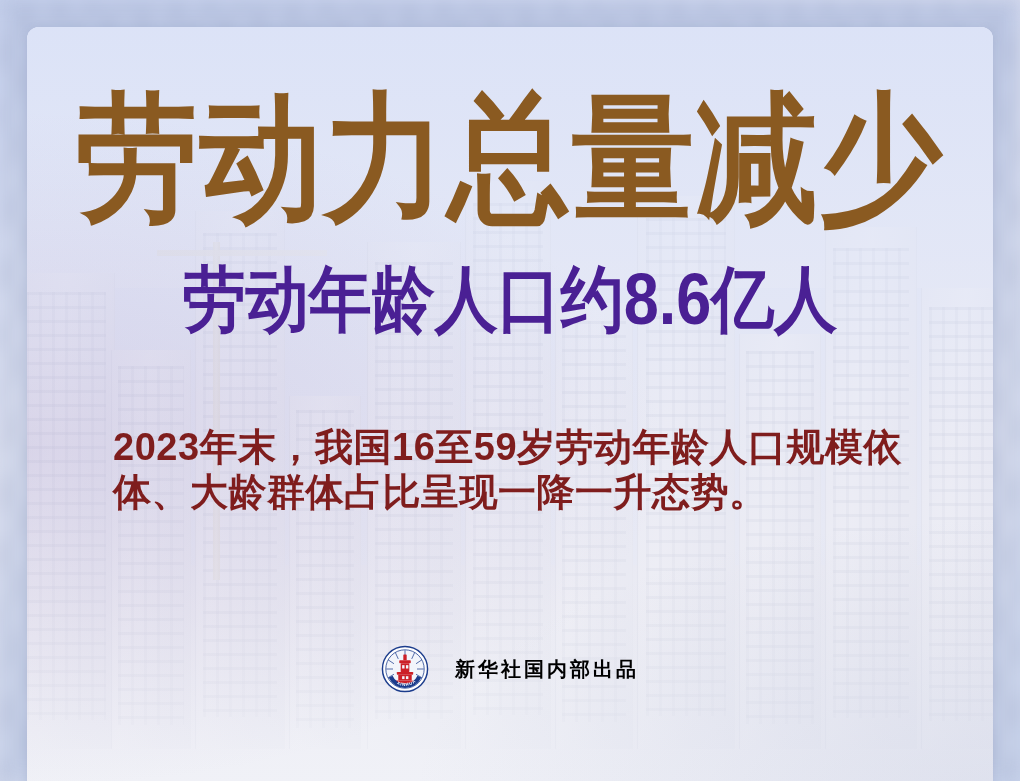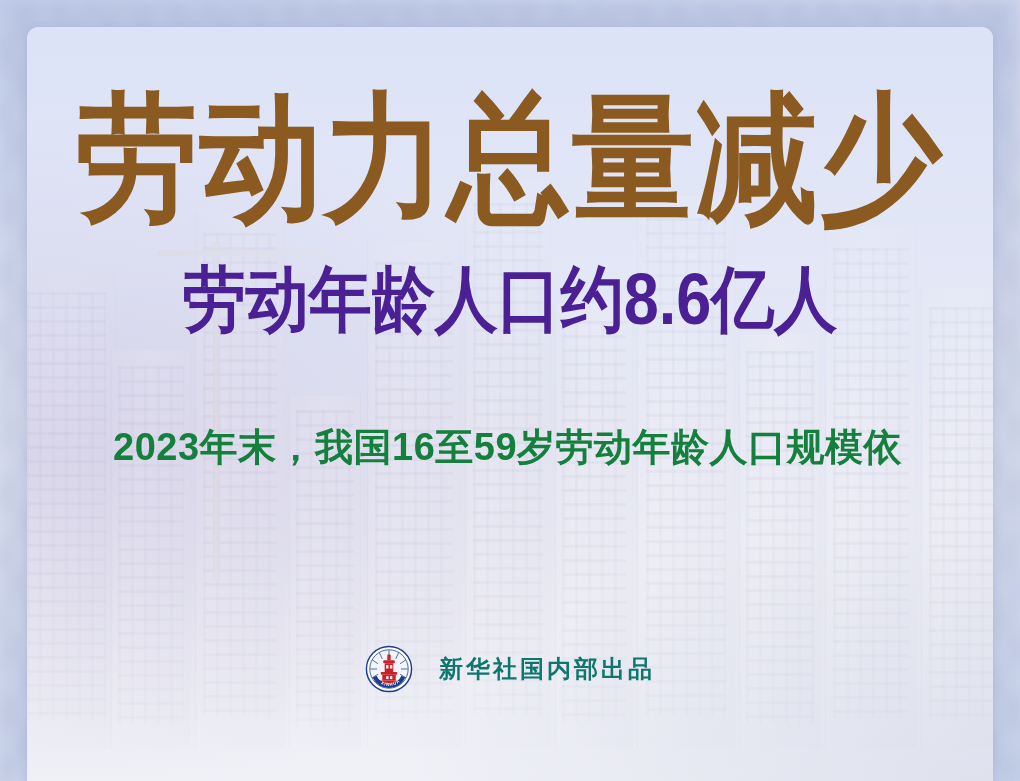--- a/index.html
+++ b/index.html
@@ -148,21 +148,21 @@
     white-space: nowrap;
     transform: scaleY(1.14);
     transform-origin: center top;
   }
 
   #body-copy {
     position: absolute;
     left: 86px;
     top: 398px;
     width: 820px;
-    color: #15803d;
+    color: #7f1d1d;
     font-size: 38px;
     line-height: 45px;
     font-weight: 700;
     letter-spacing: .5px;
   }
   #body-copy p {
     margin: 0;
     white-space: nowrap;
   }
 
@@ -177,23 +177,23 @@
     justify-content: center;
     gap: 26px;
   }
   #xinhua-logo {
     width: 48px;
     height: 48px;
     flex: 0 0 auto;
     display: block;
   }
   #footer-text {
-    font-size: 24px;
-    font-weight: 700;
-    color: #0f766e;
+    font-size: 20px;
+    font-weight: 700;
+    color: #000000;
     letter-spacing: 3px;
     white-space: nowrap;
   }
 </style>
 </head>
 <body>
 
 <div id="poster">
 
   <div id="backdrop-blur"></div>
@@ -224,20 +224,21 @@
     </div>
 
     <div id="content">
 
       <div id="headline">劳动力总量减少</div>
 
       <div id="subheadline">劳动年龄人口约8.6亿人</div>
 
       <div id="body-copy">
         <p>2023年末，我国16至59岁劳动年龄人口规模依</p>
+        <p>体、大龄群体占比呈现一降一升态势。</p>
       </div>
 
       <div id="footer">
 
         <svg id="xinhua-logo" viewBox="0 0 100 100">
           <circle cx="50" cy="50" r="48" fill="#ffffff"></circle>
           <circle cx="50" cy="50" r="47" fill="none" stroke="#1b3c8c" stroke-width="3"></circle>
           <circle cx="50" cy="50" r="41" fill="#f2f5fb"></circle>
           <circle cx="50" cy="50" r="40" fill="none" stroke="#1b3c8c" stroke-width="1.6"></circle>
 

